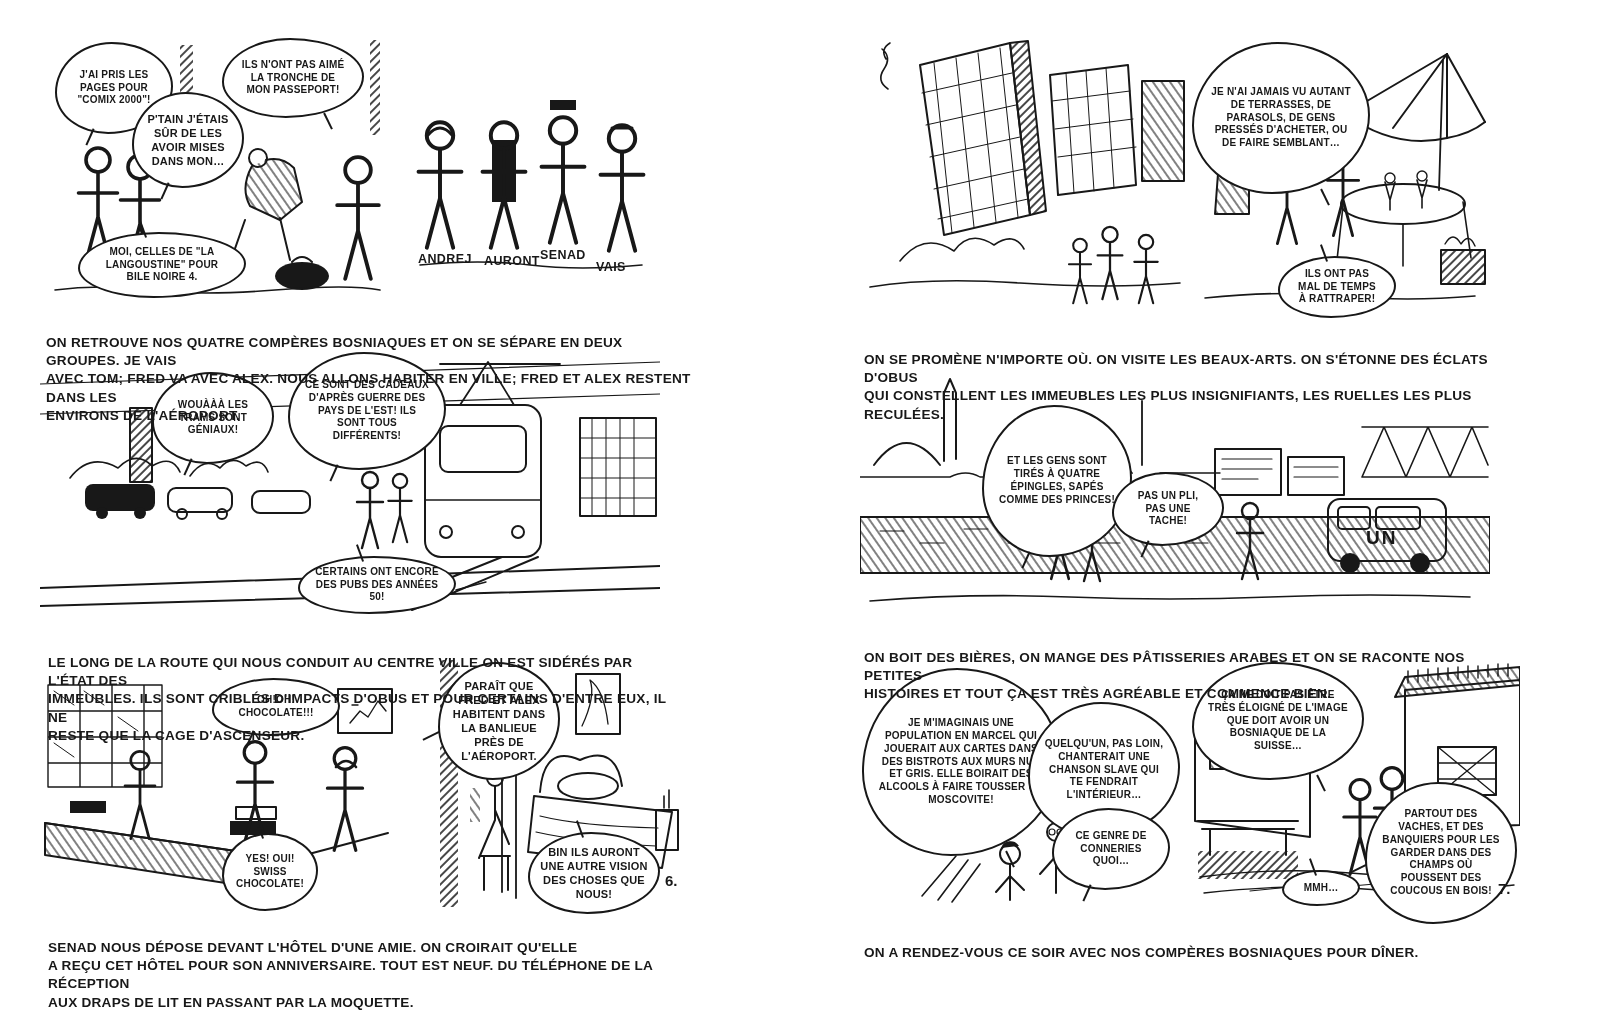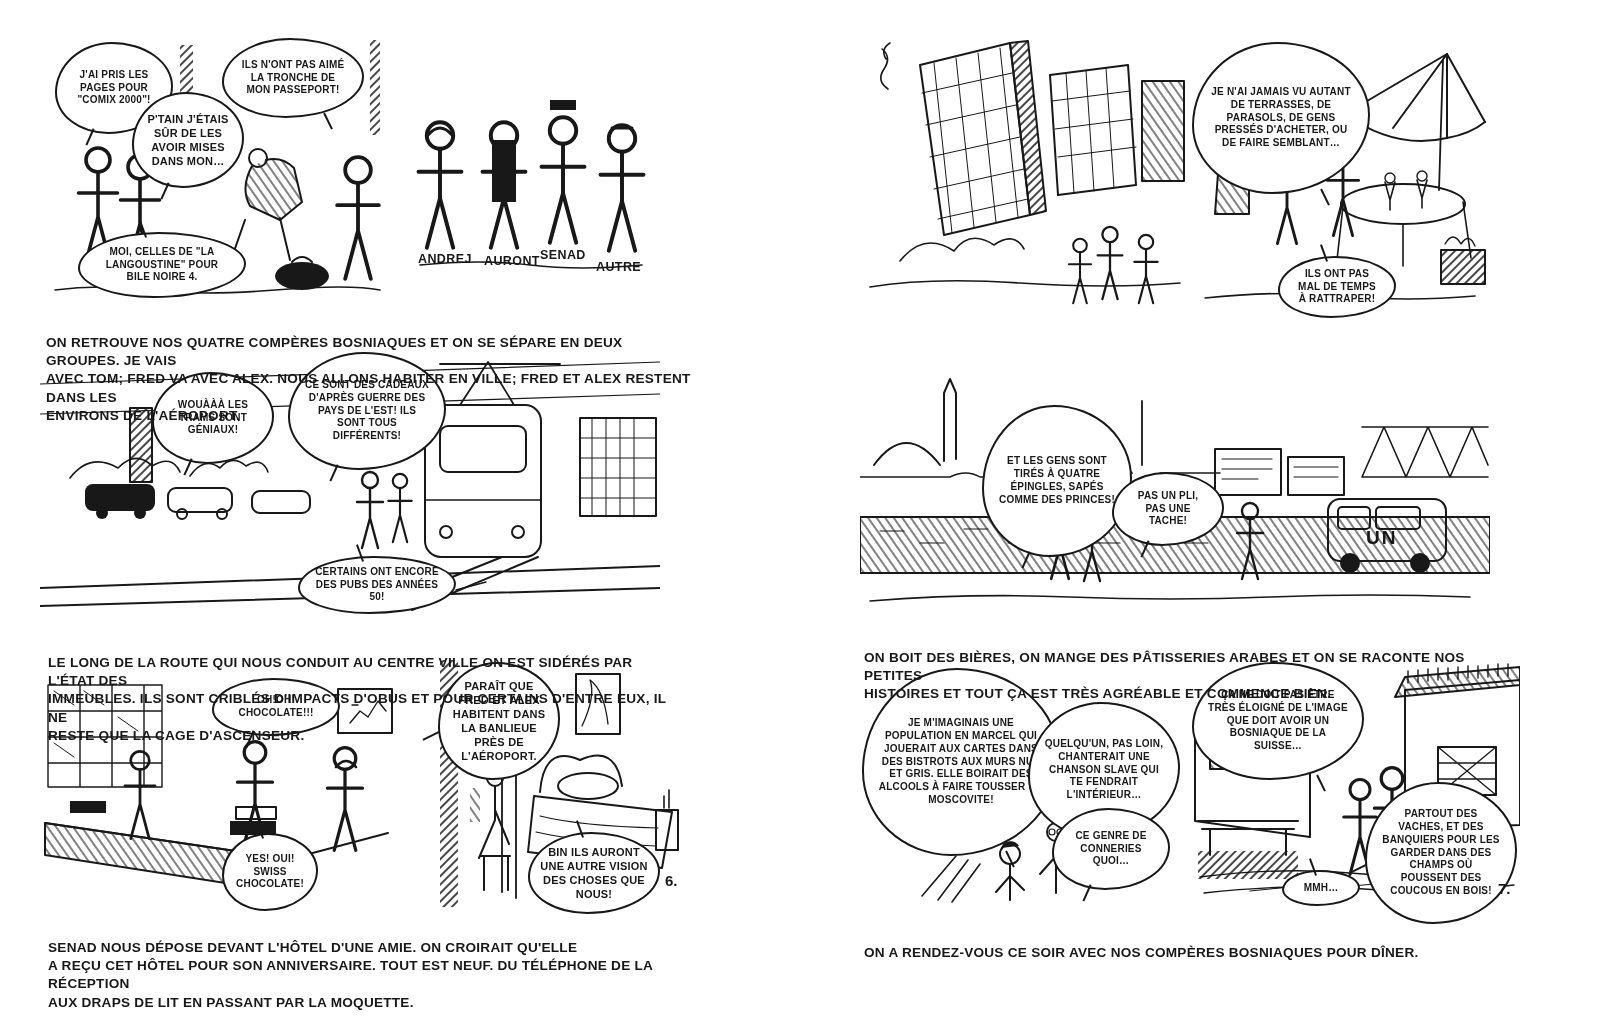--- a/index.html
+++ b/index.html
@@ -91,21 +91,21 @@
         <use href="#fig" transform="translate(163,140) scale(1.65)"></use>
         <rect x="150" y="60" width="26" height="10" fill="#181818" stroke="none"></rect>
         <use href="#fig" transform="translate(222,148) scale(1.65)"></use>
         <path d="M212,88 h20" stroke-width="3"></path>
         <path d="M20,225 q60,-6 110,0 t112,0" stroke-width="1.6"></path>
       </g>
     </svg>
     <span class="name-label" style="left:18px;top:212px;">ANDREJ</span>
     <span class="name-label" style="left:84px;top:214px;">AURONT</span>
     <span class="name-label" style="left:140px;top:208px;">SENAD</span>
-    <span class="name-label" style="left:196px;top:220px;">AUTRE</span>
+    <span class="name-label" style="left:196px;top:220px;">VAIS</span>
   </div>
 
   <div class="caption" style="left:46px;top:298px;width:645px;">ON RETROUVE NOS QUATRE COMPÈRES BOSNIAQUES ET ON SE SÉPARE EN DEUX GROUPES. JE VAIS
 AVEC TOM; FRED VA AVEC ALEX. NOUS ALLONS HABITER EN VILLE; FRED ET ALEX RESTENT DANS LES
 ENVIRONS DE L'AÉROPORT.</div>
 
   <div class="panel" style="left:40px;top:350px;width:620px;height:262px;">
     <svg class="sketch" width="620" height="262" viewBox="0 0 620 262">
       <g fill="none" stroke="#181818" stroke-width="2" stroke-linecap="round" stroke-linejoin="round">
         <path d="M0,34 L620,12 M0,64 L620,44" stroke-width="1.2"></path>
@@ -247,20 +247,22 @@
       </g>
     </svg>
     <div class="bubble tbr" style="left:-3px;top:2px;width:178px;height:152px;">
       <span>JE N'AI JAMAIS VU AUTANT DE TERRASSES, DE PARASOLS, DE GENS PRESSÉS D'ACHETER, OU DE FAIRE SEMBLANT…</span>
     </div>
     <div class="bubble tt" style="left:83px;top:216px;width:118px;height:62px;">
       <span>ILS ONT PAS MAL DE TEMPS À RATTRAPER!</span>
     </div>
   </div>
 
+  <div class="caption" style="left:864px;top:315px;width:648px;">ON SE PROMÈNE N'IMPORTE OÙ. ON VISITE LES BEAUX-ARTS. ON S'ÉTONNE DES ÉCLATS D'OBUS
+QUI CONSTELLENT LES IMMEUBLES LES PLUS INSIGNIFIANTS, LES RUELLES LES PLUS RECULÉES.</div>
 
   <div class="panel" style="left:860px;top:365px;width:630px;height:247px;">
     <svg class="sketch" width="630" height="247" viewBox="0 0 630 247">
       <g fill="none" stroke="#181818" stroke-width="2" stroke-linecap="round" stroke-linejoin="round">
         <path d="M14,100 Q46,56 80,100 M84,96 V28 L90,14 L96,28 V94"></path>
         <path d="M205,108 Q238,70 272,108 M282,100 V36" stroke-width="1.8"></path>
         <path d="M0,112 h90 q16,-8 30,0 h100 M300,108 h60" stroke-width="1.4"></path>
         <rect x="355" y="84" width="66" height="46"></rect>
         <path d="M362,94 h50 M362,104 h50 M362,114 h36" stroke-width="1.2"></path>
         <rect x="428" y="92" width="56" height="38"></rect>

